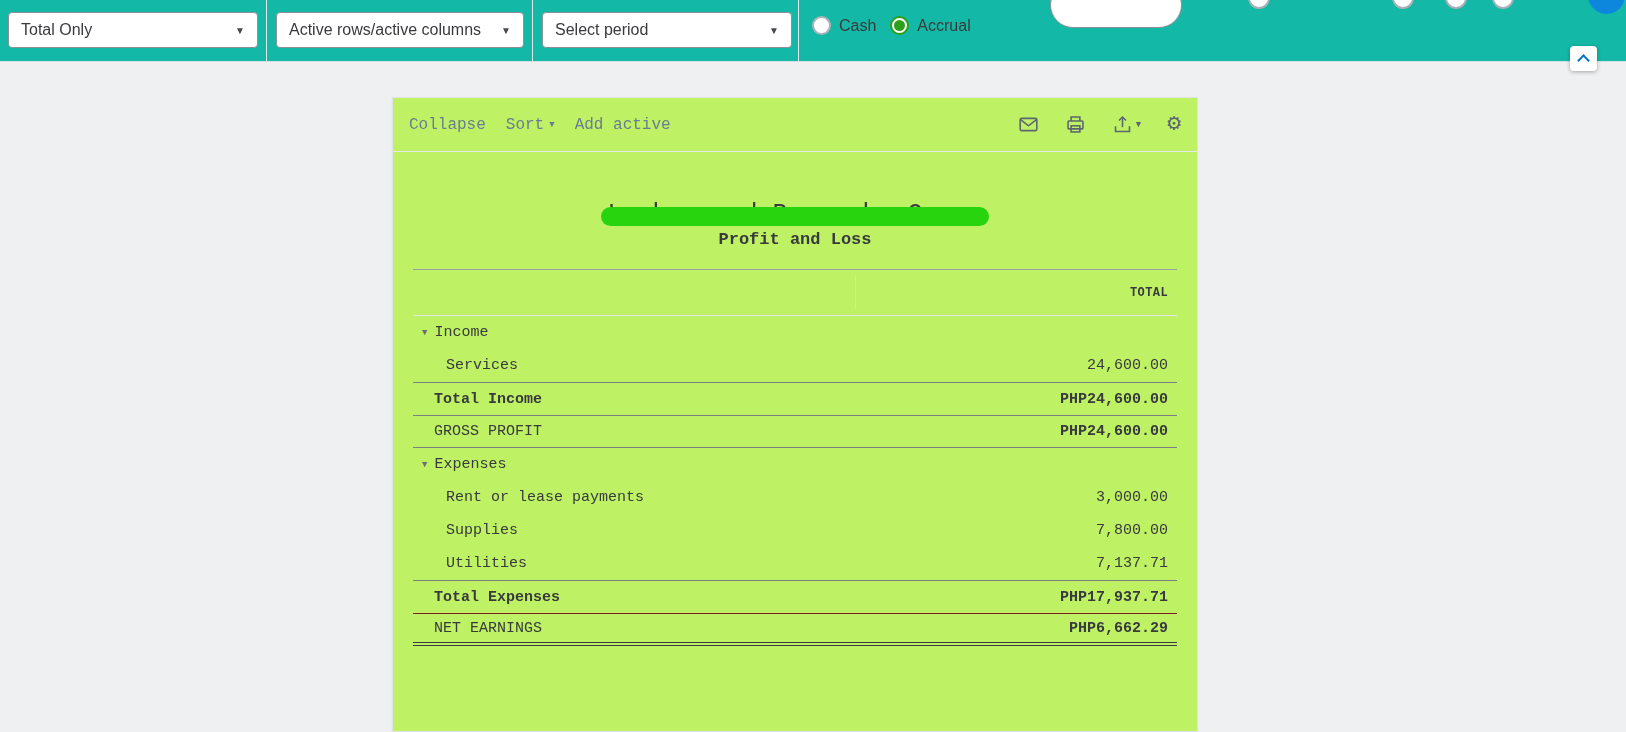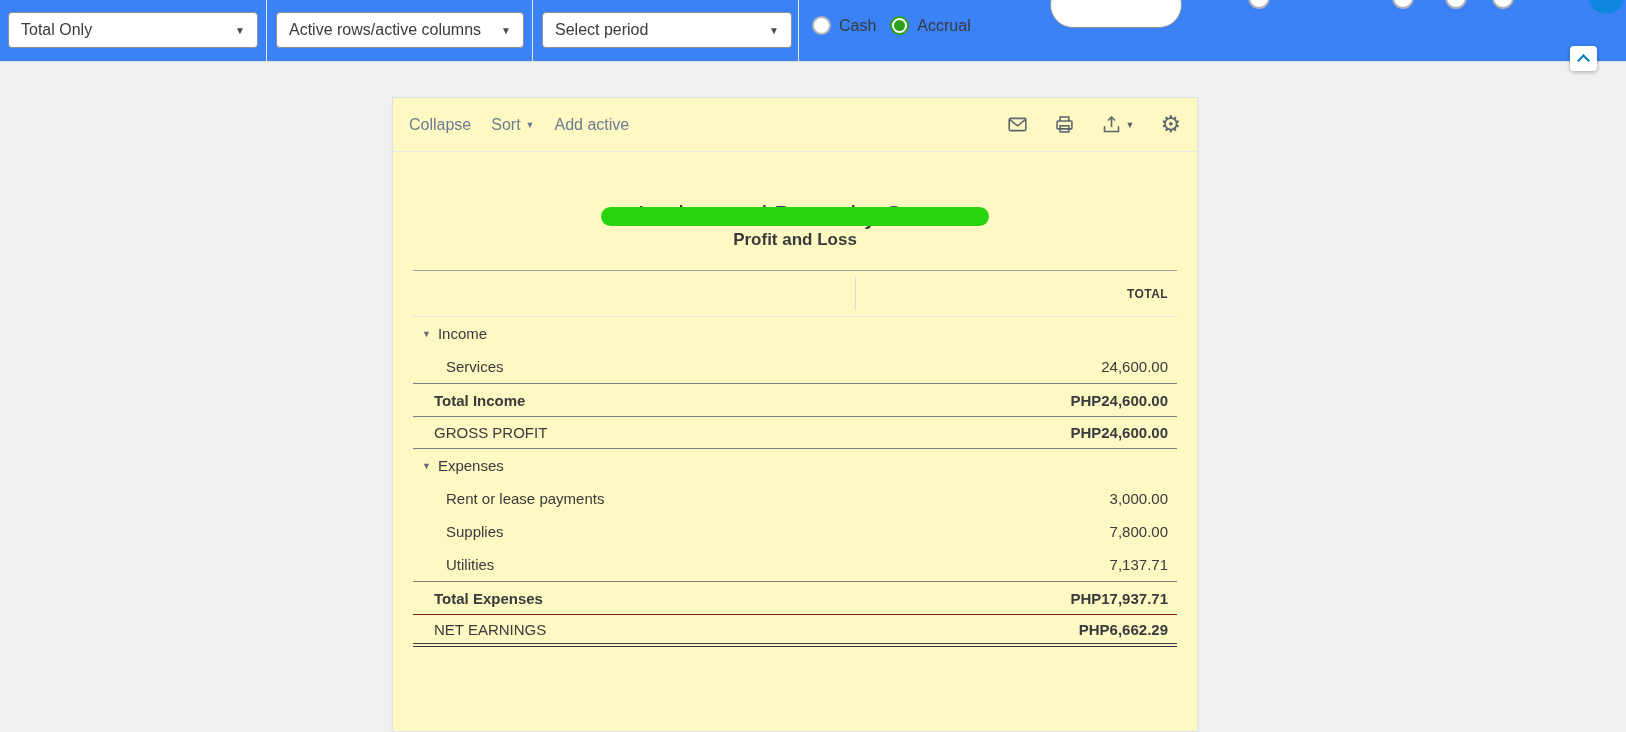--- a/index.html
+++ b/index.html
@@ -8,21 +8,21 @@
     position:relative;
     background:#eef0f2;
     font-family:"Liberation Sans", sans-serif;
     color:#393a3d;
     overflow:hidden;
   }
 
   
   .topbar {
     position:absolute; top:0; left:0; right:0; height:62px;
-    background:#3b82f6; border-bottom:1px solid #d9dce1;
+    background:#14b8a6; border-bottom:1px solid #d9dce1;
   }
   .dd {
     position:absolute; top:12px; height:36px;
     border:1px solid #8d9096; border-radius:4px; background:#fff;
     display:flex; align-items:center; justify-content:space-between;
     padding:0 12px; font-size:16px; cursor:pointer; color:#393a3d;
   }
   .dd .caret { font-size:10px; color:#45494e; margin-left:10px; }
   #dd1 { left:8px;   width:250px; }
   #dd2 { left:276px; width:248px; }
@@ -63,21 +63,21 @@
   .scrolltop .chev {
     width:9px; height:9px; margin-top:4px;
     border-left:2px solid var(--accent-blue,#0077c5);
     border-top:2px solid var(--accent-blue,#0077c5);
     transform:rotate(45deg);
   }
 
   
   .card {
     position:absolute; left:392px; top:97px; width:806px; height:635px;
-    background:#fef9c3; border:1px solid #e0e2e6; box-shadow:0 1px 2px rgba(0,0,0,.06);
+    background:#bef264; border:1px solid #e0e2e6; box-shadow:0 1px 2px rgba(0,0,0,.06);font-family:Liberation Mono, monospace;
   }
   .card-toolbar {
     height:54px; display:flex; align-items:center;
     padding:0 16px; border-bottom:1px solid #e6e8eb;
   }
   .links { display:flex; gap:20px; align-items:center; font-size:16px; color:var(--link,#6b7c93); }
   .link { cursor:pointer; display:flex; align-items:center; }
   .link .caret { font-size:9px; margin-left:5px; }
   .icons { margin-left:auto; display:flex; align-items:center; gap:26px; color:#5c6670; }
   .icon-btn { cursor:pointer; display:flex; align-items:center; }

